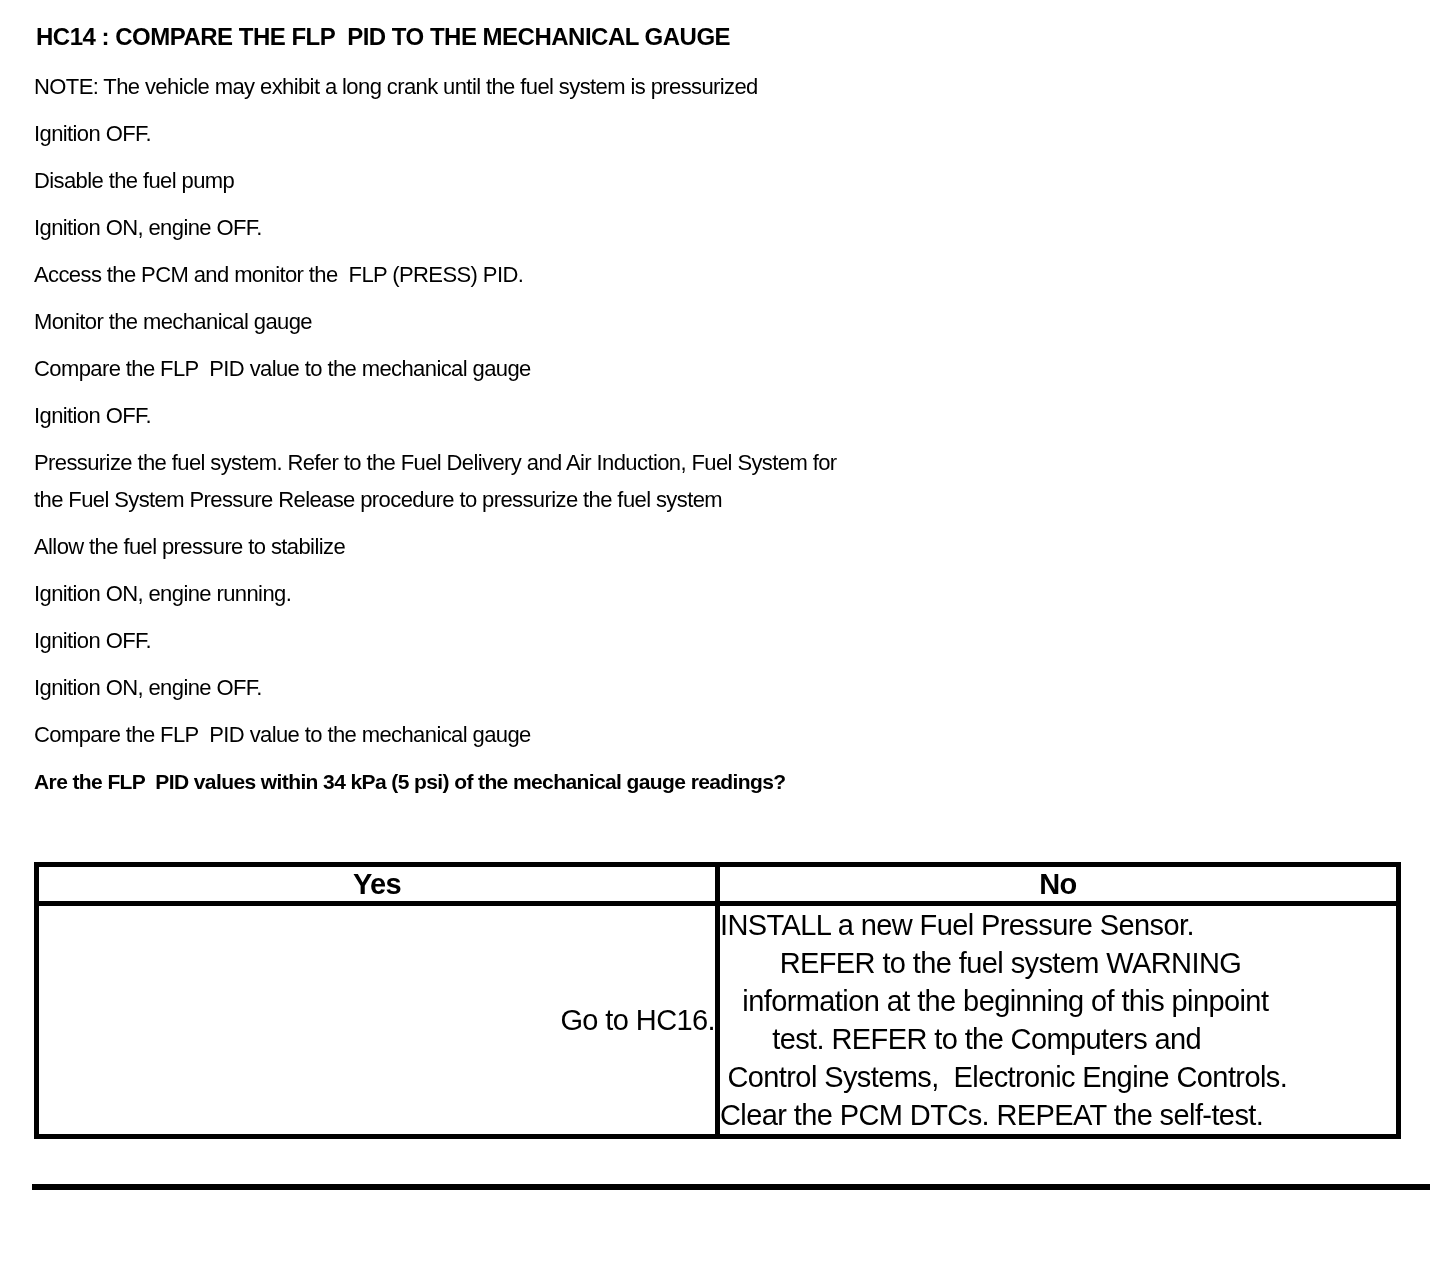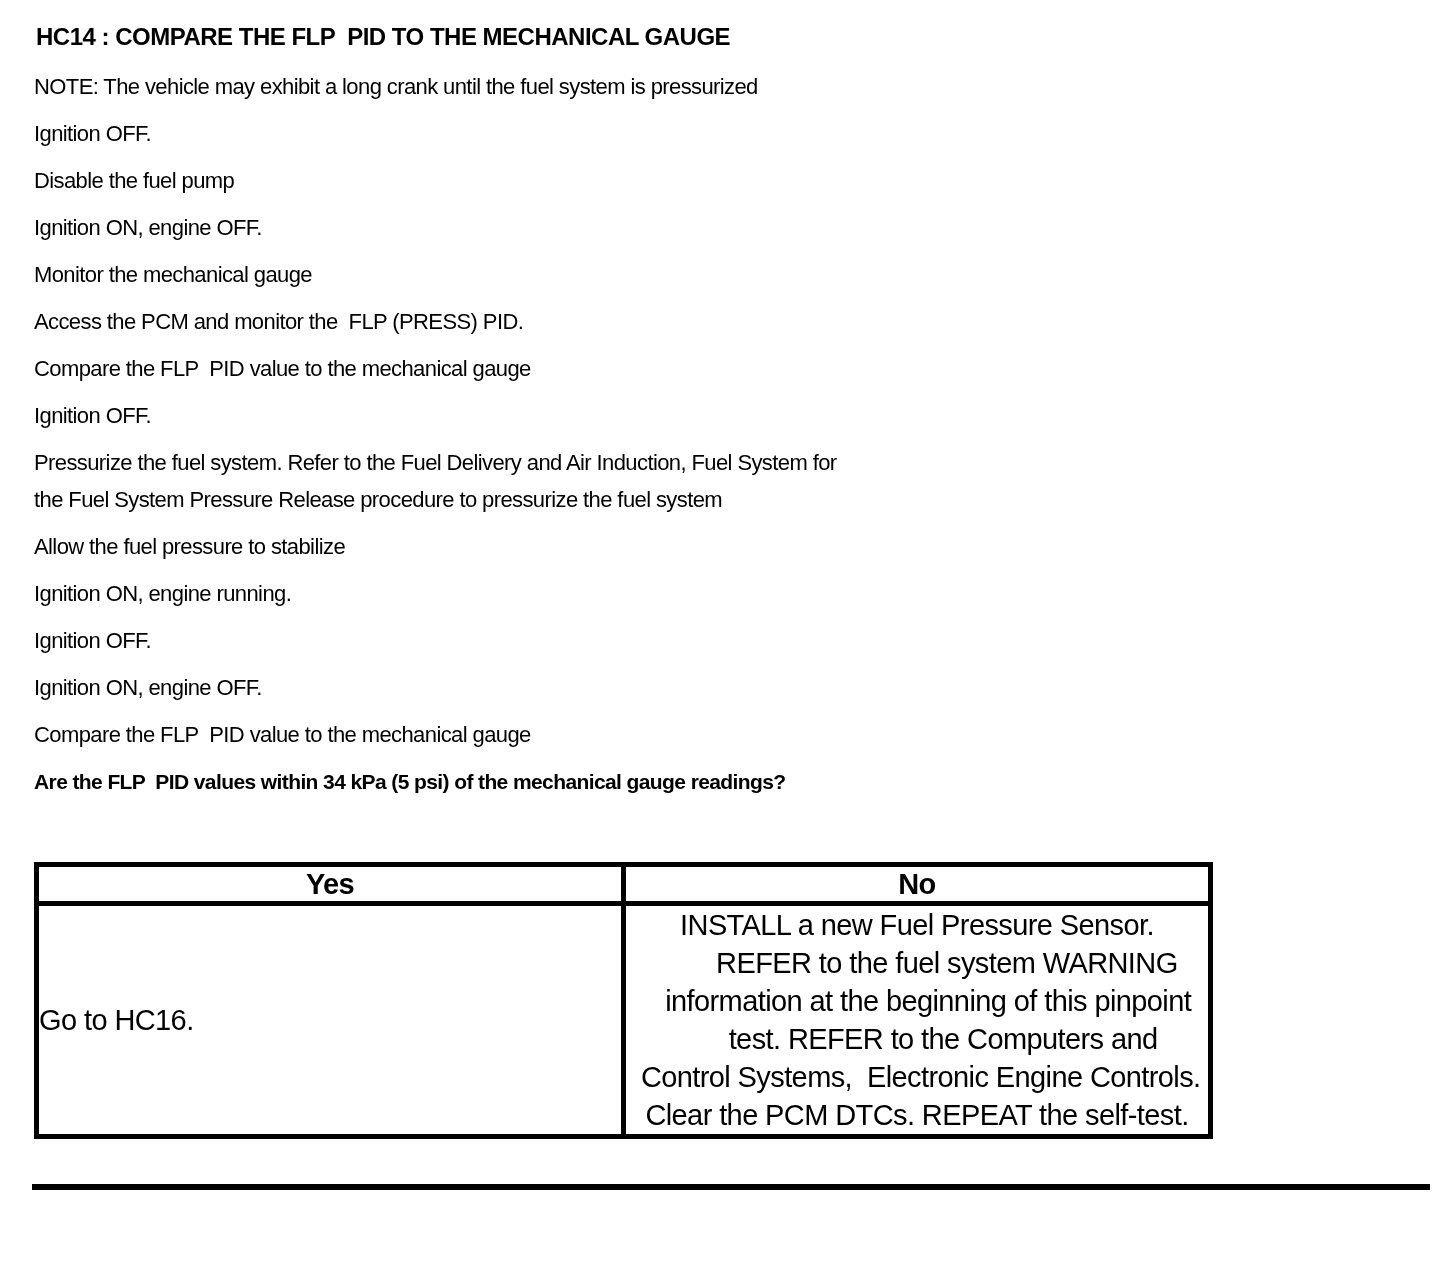--- a/index.html
+++ b/index.html
@@ -37,21 +37,21 @@
     font-size: 21px;
     font-weight: bold;
     line-height: 37px;
     letter-spacing: -0.6px;
     margin: 0;
     white-space: pre;
   }
   table.decision {
     border-collapse: collapse;
     table-layout: fixed;
-    width: 1179px;
+    width: 1367px;
     margin-top: 62px;
     background: #ffffff;
   }
   table.decision, table.decision th, table.decision td {
     border: 5px solid #000000;
   }
   table.decision th {
     width: 50%;
     height: 34px;
     font-size: 29px;
@@ -64,26 +64,26 @@
   }
   table.decision td {
     height: 228px;
     font-size: 29px;
     letter-spacing: -0.6px;
     vertical-align: middle;
     padding: 0;
     overflow: hidden;
   }
   td.yes-cell {
-    text-align: left;
+    text-align: right;
     line-height: 37px;
     white-space: pre;
   }
   td.no-cell {
-    text-align: center;
+    text-align: left;
     line-height: 38px;
     white-space: pre;
     padding-left: 3px;
   }
   .bottom-rule {
     height: 6px;
     width: 1398px;
     background: #000000;
     margin: 45px 0 0 -2px;
   }
@@ -92,22 +92,22 @@
 <body>
 
 <div class="doc">
 
   <div class="doc-title">HC14 : COMPARE THE FLP  PID TO THE MECHANICAL GAUGE</div>
 
   <p class="line">NOTE: The vehicle may exhibit a long crank until the fuel system is pressurized</p>
   <p class="line">Ignition OFF.</p>
   <p class="line">Disable the fuel pump</p>
   <p class="line">Ignition ON, engine OFF.</p>
+  <p class="line">Access the PCM and monitor the  FLP (PRESS) PID.</p>
   <p class="line">Monitor the mechanical gauge</p>
-  <p class="line">Access the PCM and monitor the  FLP (PRESS) PID.</p>
   <p class="line">Compare the FLP  PID value to the mechanical gauge</p>
   <p class="line">Ignition OFF.</p>
   <p class="line">Pressurize the fuel system. Refer to the Fuel Delivery and Air Induction, Fuel System for
 the Fuel System Pressure Release procedure to pressurize the fuel system</p>
   <p class="line">Allow the fuel pressure to stabilize</p>
   <p class="line">Ignition ON, engine running.</p>
   <p class="line">Ignition OFF.</p>
   <p class="line">Ignition ON, engine OFF.</p>
   <p class="line">Compare the FLP  PID value to the mechanical gauge</p>
 

